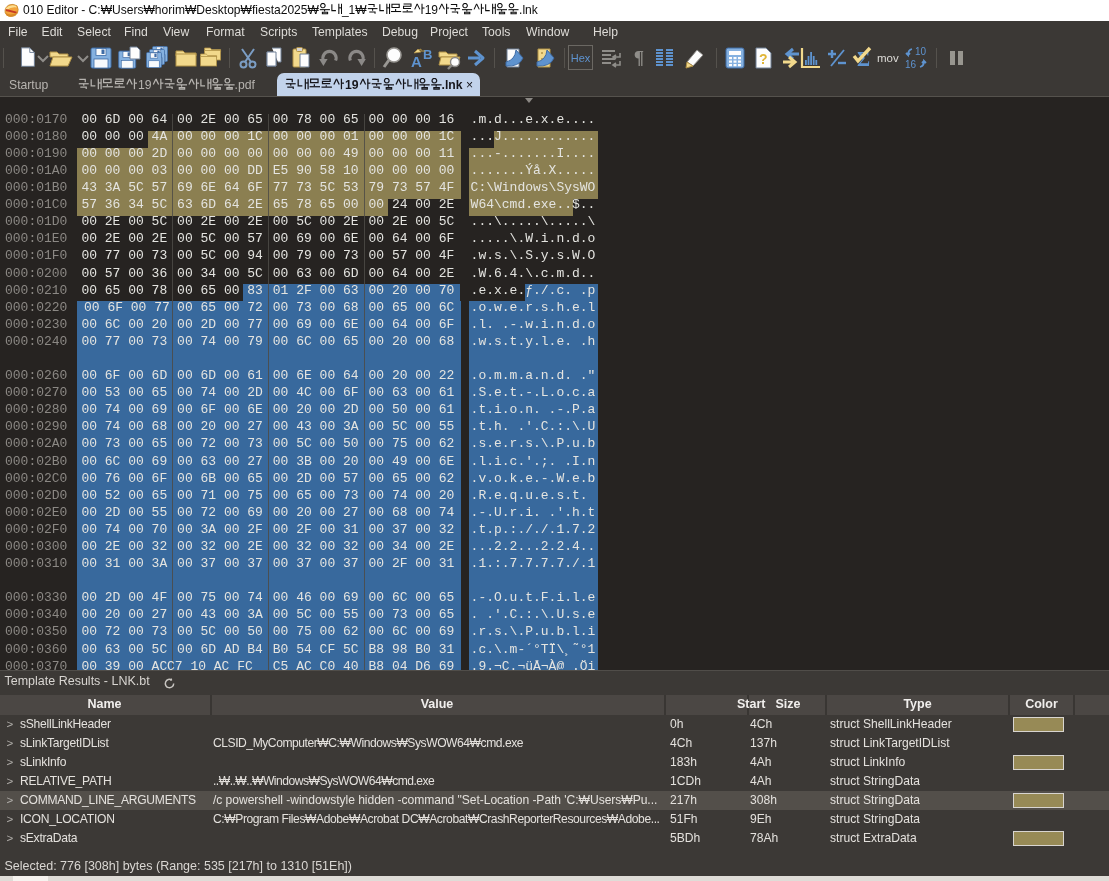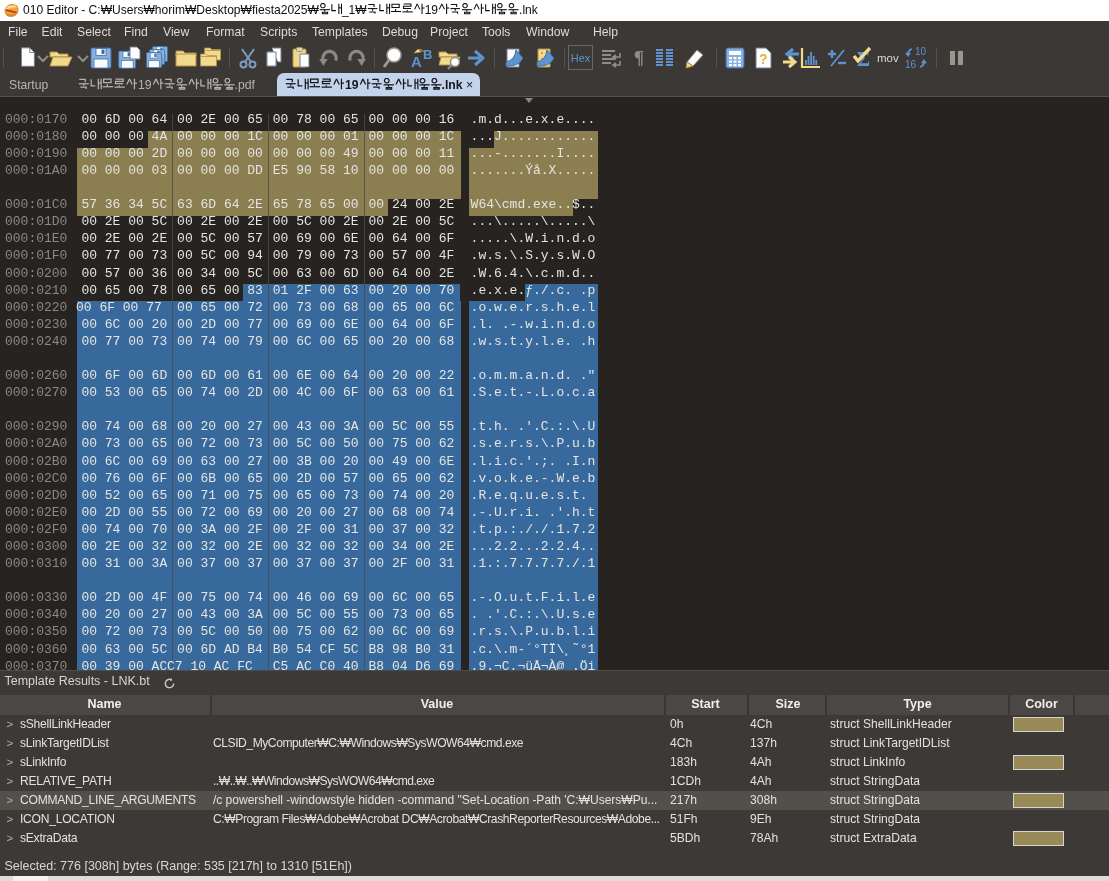--- a/index.html
+++ b/index.html
@@ -410,31 +410,33 @@
     <div style="position:absolute;left:77.0px;top:204.49px;width:383.5px;height:368.51px;background:#38699d"></div>
     <div style="position:absolute;left:468.5px;top:204.49px;width:129.7px;height:368.51px;background:#38699d"></div>
  <div style="position:absolute;left:171.9px;top:16.5px;width:1px;height:556px;background:#4d4b46;opacity:.85"></div>
     <div style="position:absolute;left:267.9px;top:16.5px;width:1px;height:556px;background:#4d4b46;opacity:.85"></div>
     <div style="position:absolute;left:363.9px;top:16.5px;width:1px;height:556px;background:#4d4b46;opacity:.85"></div>
  <div style="position:absolute;left:525px;top:1px;width:0;height:0;border-left:4.5px solid transparent;border-right:4.5px solid transparent;border-top:5px solid #8b8884"></div>
  <div class="hr" style="top:13.7px"><span class="ad">000:0170</span><span style="left:81.4px">00 6D 00 64</span><span style="left:177.1px">00 2E 00 65</span><span style="left:272.8px">00 78 00 65</span><span style="left:368.5px">00 00 00 16</span><span style="left:470.6px">.m.d...e.x.e....</span></div>
     <div class="hr" style="top:30.8px"><span class="ad">000:0180</span><span style="left:81.4px">00 00 00 4A</span><span style="left:177.1px">00 00 00 1C</span><span style="left:272.8px">00 00 00 01</span><span style="left:368.5px">00 00 00 1C</span><span style="left:470.6px">...J............</span></div>
     <div class="hr" style="top:47.9px"><span class="ad">000:0190</span><span style="left:81.4px">00 00 00 2D</span><span style="left:177.1px">00 00 00 00</span><span style="left:272.8px">00 00 00 49</span><span style="left:368.5px">00 00 00 11</span><span style="left:470.6px">...-.......I....</span></div>
     <div class="hr" style="top:65.0px"><span class="ad">000:01A0</span><span style="left:81.4px">00 00 00 03</span><span style="left:177.1px">00 00 00 DD</span><span style="left:272.8px">E5 90 58 10</span><span style="left:368.5px">00 00 00 00</span><span style="left:470.6px">.......Ýå.X.....</span></div>
+    <div class="hr" style="top:82.1px"><span class="ad">000:01B0</span><span style="left:81.4px">43 3A 5C 57</span><span style="left:177.1px">69 6E 64 6F</span><span style="left:272.8px">77 73 5C 53</span><span style="left:368.5px">79 73 57 4F</span><span style="left:470.6px">C:\Windows\SysWO</span></div>
     <div class="hr" style="top:99.2px"><span class="ad">000:01C0</span><span style="left:81.4px">57 36 34 5C</span><span style="left:177.1px">63 6D 64 2E</span><span style="left:272.8px">65 78 65 00</span><span style="left:368.5px">00 24 00 2E</span><span style="left:470.6px">W64\cmd.exe..$..</span></div>
     <div class="hr" style="top:116.2px"><span class="ad">000:01D0</span><span style="left:81.4px">00 2E 00 5C</span><span style="left:177.1px">00 2E 00 2E</span><span style="left:272.8px">00 5C 00 2E</span><span style="left:368.5px">00 2E 00 5C</span><span style="left:470.6px">...\.....\.....\</span></div>
     <div class="hr" style="top:133.3px"><span class="ad">000:01E0</span><span style="left:81.4px">00 2E 00 2E</span><span style="left:177.1px">00 5C 00 57</span><span style="left:272.8px">00 69 00 6E</span><span style="left:368.5px">00 64 00 6F</span><span style="left:470.6px">.....\.W.i.n.d.o</span></div>
     <div class="hr" style="top:150.4px"><span class="ad">000:01F0</span><span style="left:81.4px">00 77 00 73</span><span style="left:177.1px">00 5C 00 94</span><span style="left:272.8px">00 79 00 73</span><span style="left:368.5px">00 57 00 4F</span><span style="left:470.6px">.w.s.\.S.y.s.W.O</span></div>
     <div class="hr" style="top:167.5px"><span class="ad">000:0200</span><span style="left:81.4px">00 57 00 36</span><span style="left:177.1px">00 34 00 5C</span><span style="left:272.8px">00 63 00 6D</span><span style="left:368.5px">00 64 00 2E</span><span style="left:470.6px">.W.6.4.\.c.m.d..</span></div>
     <div class="hr" style="top:184.6px"><span class="ad">000:0210</span><span style="left:81.4px">00 65 00 78</span><span style="left:177.1px">00 65 00 83</span><span style="left:272.8px">01 2F 00 63</span><span style="left:368.5px">00 20 00 70</span><span style="left:470.6px">.e.x.e.ƒ./.c. .p</span></div>
-    <div class="hr" style="top:201.7px"><span class="ad">000:0220</span><span style="left:76px">00 6F 00 77</span><span style="left:177.1px">00 65 00 72</span><span style="left:272.8px">00 73 00 68</span><span style="left:368.5px">00 65 00 6C</span><span style="left:470.6px">.o.w.e.r.s.h.e.l</span></div>
+    <div class="hr" style="top:201.7px"><span class="ad">000:0220</span><span style="left:84px">00 6F 00 77</span><span style="left:177.1px">00 65 00 72</span><span style="left:272.8px">00 73 00 68</span><span style="left:368.5px">00 65 00 6C</span><span style="left:470.6px">.o.w.e.r.s.h.e.l</span></div>
     <div class="hr" style="top:218.8px"><span class="ad">000:0230</span><span style="left:81.4px">00 6C 00 20</span><span style="left:177.1px">00 2D 00 77</span><span style="left:272.8px">00 69 00 6E</span><span style="left:368.5px">00 64 00 6F</span><span style="left:470.6px">.l. .-.w.i.n.d.o</span></div>
     <div class="hr" style="top:235.9px"><span class="ad">000:0240</span><span style="left:81.4px">00 77 00 73</span><span style="left:177.1px">00 74 00 79</span><span style="left:272.8px">00 6C 00 65</span><span style="left:368.5px">00 20 00 68</span><span style="left:470.6px">.w.s.t.y.l.e. .h</span></div>
     <div class="hr" style="top:270.1px"><span class="ad">000:0260</span><span style="left:81.4px">00 6F 00 6D</span><span style="left:177.1px">00 6D 00 61</span><span style="left:272.8px">00 6E 00 64</span><span style="left:368.5px">00 20 00 22</span><span style="left:470.6px">.o.m.m.a.n.d. ."</span></div>
     <div class="hr" style="top:287.1px"><span class="ad">000:0270</span><span style="left:81.4px">00 53 00 65</span><span style="left:177.1px">00 74 00 2D</span><span style="left:272.8px">00 4C 00 6F</span><span style="left:368.5px">00 63 00 61</span><span style="left:470.6px">.S.e.t.-.L.o.c.a</span></div>
+    <div class="hr" style="top:304.2px"><span class="ad">000:0280</span><span style="left:81.4px">00 74 00 69</span><span style="left:177.1px">00 6F 00 6E</span><span style="left:272.8px">00 20 00 2D</span><span style="left:368.5px">00 50 00 61</span><span style="left:470.6px">.t.i.o.n. .-.P.a</span></div>
     <div class="hr" style="top:321.3px"><span class="ad">000:0290</span><span style="left:81.4px">00 74 00 68</span><span style="left:177.1px">00 20 00 27</span><span style="left:272.8px">00 43 00 3A</span><span style="left:368.5px">00 5C 00 55</span><span style="left:470.6px">.t.h. .'.C.:.\.U</span></div>
     <div class="hr" style="top:338.4px"><span class="ad">000:02A0</span><span style="left:81.4px">00 73 00 65</span><span style="left:177.1px">00 72 00 73</span><span style="left:272.8px">00 5C 00 50</span><span style="left:368.5px">00 75 00 62</span><span style="left:470.6px">.s.e.r.s.\.P.u.b</span></div>
     <div class="hr" style="top:355.5px"><span class="ad">000:02B0</span><span style="left:81.4px">00 6C 00 69</span><span style="left:177.1px">00 63 00 27</span><span style="left:272.8px">00 3B 00 20</span><span style="left:368.5px">00 49 00 6E</span><span style="left:470.6px">.l.i.c.'.;. .I.n</span></div>
     <div class="hr" style="top:372.6px"><span class="ad">000:02C0</span><span style="left:81.4px">00 76 00 6F</span><span style="left:177.1px">00 6B 00 65</span><span style="left:272.8px">00 2D 00 57</span><span style="left:368.5px">00 65 00 62</span><span style="left:470.6px">.v.o.k.e.-.W.e.b</span></div>
     <div class="hr" style="top:389.7px"><span class="ad">000:02D0</span><span style="left:81.4px">00 52 00 65</span><span style="left:177.1px">00 71 00 75</span><span style="left:272.8px">00 65 00 73</span><span style="left:368.5px">00 74 00 20</span><span style="left:470.6px">.R.e.q.u.e.s.t. </span></div>
     <div class="hr" style="top:406.8px"><span class="ad">000:02E0</span><span style="left:81.4px">00 2D 00 55</span><span style="left:177.1px">00 72 00 69</span><span style="left:272.8px">00 20 00 27</span><span style="left:368.5px">00 68 00 74</span><span style="left:470.6px">.-.U.r.i. .'.h.t</span></div>
     <div class="hr" style="top:423.9px"><span class="ad">000:02F0</span><span style="left:81.4px">00 74 00 70</span><span style="left:177.1px">00 3A 00 2F</span><span style="left:272.8px">00 2F 00 31</span><span style="left:368.5px">00 37 00 32</span><span style="left:470.6px">.t.p.:././.1.7.2</span></div>
     <div class="hr" style="top:440.9px"><span class="ad">000:0300</span><span style="left:81.4px">00 2E 00 32</span><span style="left:177.1px">00 32 00 2E</span><span style="left:272.8px">00 32 00 32</span><span style="left:368.5px">00 34 00 2E</span><span style="left:470.6px">...2.2...2.2.4..</span></div>
     <div class="hr" style="top:458.0px"><span class="ad">000:0310</span><span style="left:81.4px">00 31 00 3A</span><span style="left:177.1px">00 37 00 37</span><span style="left:272.8px">00 37 00 37</span><span style="left:368.5px">00 2F 00 31</span><span style="left:470.6px">.1.:.7.7.7.7./.1</span></div>
     <div class="hr" style="top:492.2px"><span class="ad">000:0330</span><span style="left:81.4px">00 2D 00 4F</span><span style="left:177.1px">00 75 00 74</span><span style="left:272.8px">00 46 00 69</span><span style="left:368.5px">00 6C 00 65</span><span style="left:470.6px">.-.O.u.t.F.i.l.e</span></div>
@@ -451,21 +453,21 @@
     </svg>
  <div style="position:absolute;left:0;top:24px;width:1109px;height:20px;background:#4b4744;color:#f0eeec;font-size:12.5px">
       <div style="position:absolute;left:209.6px;top:0;width:2px;height:20px;background:#393633"></div>
       <div style="position:absolute;left:664.2px;top:0;width:2px;height:20px;background:#393633"></div>
       <div style="position:absolute;left:746.8px;top:0;width:2px;height:20px;background:#393633"></div>
       <div style="position:absolute;left:824.8px;top:0;width:2px;height:20px;background:#393633"></div>
       <div style="position:absolute;left:1008.4px;top:0;width:2px;height:20px;background:#393633"></div>
       <div style="position:absolute;left:1072.7px;top:0;width:2px;height:20px;background:#393633"></div>
       <div style="position:absolute;left:44.5px;width:120px;text-align:center;top:2px;font-weight:bold">Name</div>
       <div style="position:absolute;left:377px;width:120px;text-align:center;top:2px;font-weight:bold">Value</div>
-      <div style="position:absolute;left:645.5px;width:120px;text-align:center;top:2px;font-weight:bold">Start</div>
+      <div style="position:absolute;left:645.5px;width:120px;text-align:right;top:2px;font-weight:bold">Start</div>
       <div style="position:absolute;left:728px;width:120px;text-align:center;top:2px;font-weight:bold">Size</div>
       <div style="position:absolute;left:857.5px;width:120px;text-align:center;top:2px;font-weight:bold">Type</div>
       <div style="position:absolute;left:981.5px;width:120px;text-align:center;top:2px;font-weight:bold">Color</div>
     </div>
  <div style="position:absolute;left:0;top:43.5px;width:1109px;height:19px;font-size:12.1px;line-height:19px;color:#e4e1dd">
       <span style="position:absolute;left:6.5px;color:#b3b0ac;font-size:11.5px">&gt;</span>
       <span style="position:absolute;left:20px;letter-spacing:-0.25px">sShellLinkHeader</span>
       <span style="position:absolute;left:213px;width:449px;overflow:hidden;white-space:nowrap;letter-spacing:0px"></span>
       <span style="position:absolute;left:670px">0h</span>
       <span style="position:absolute;left:750px">4Ch</span>

